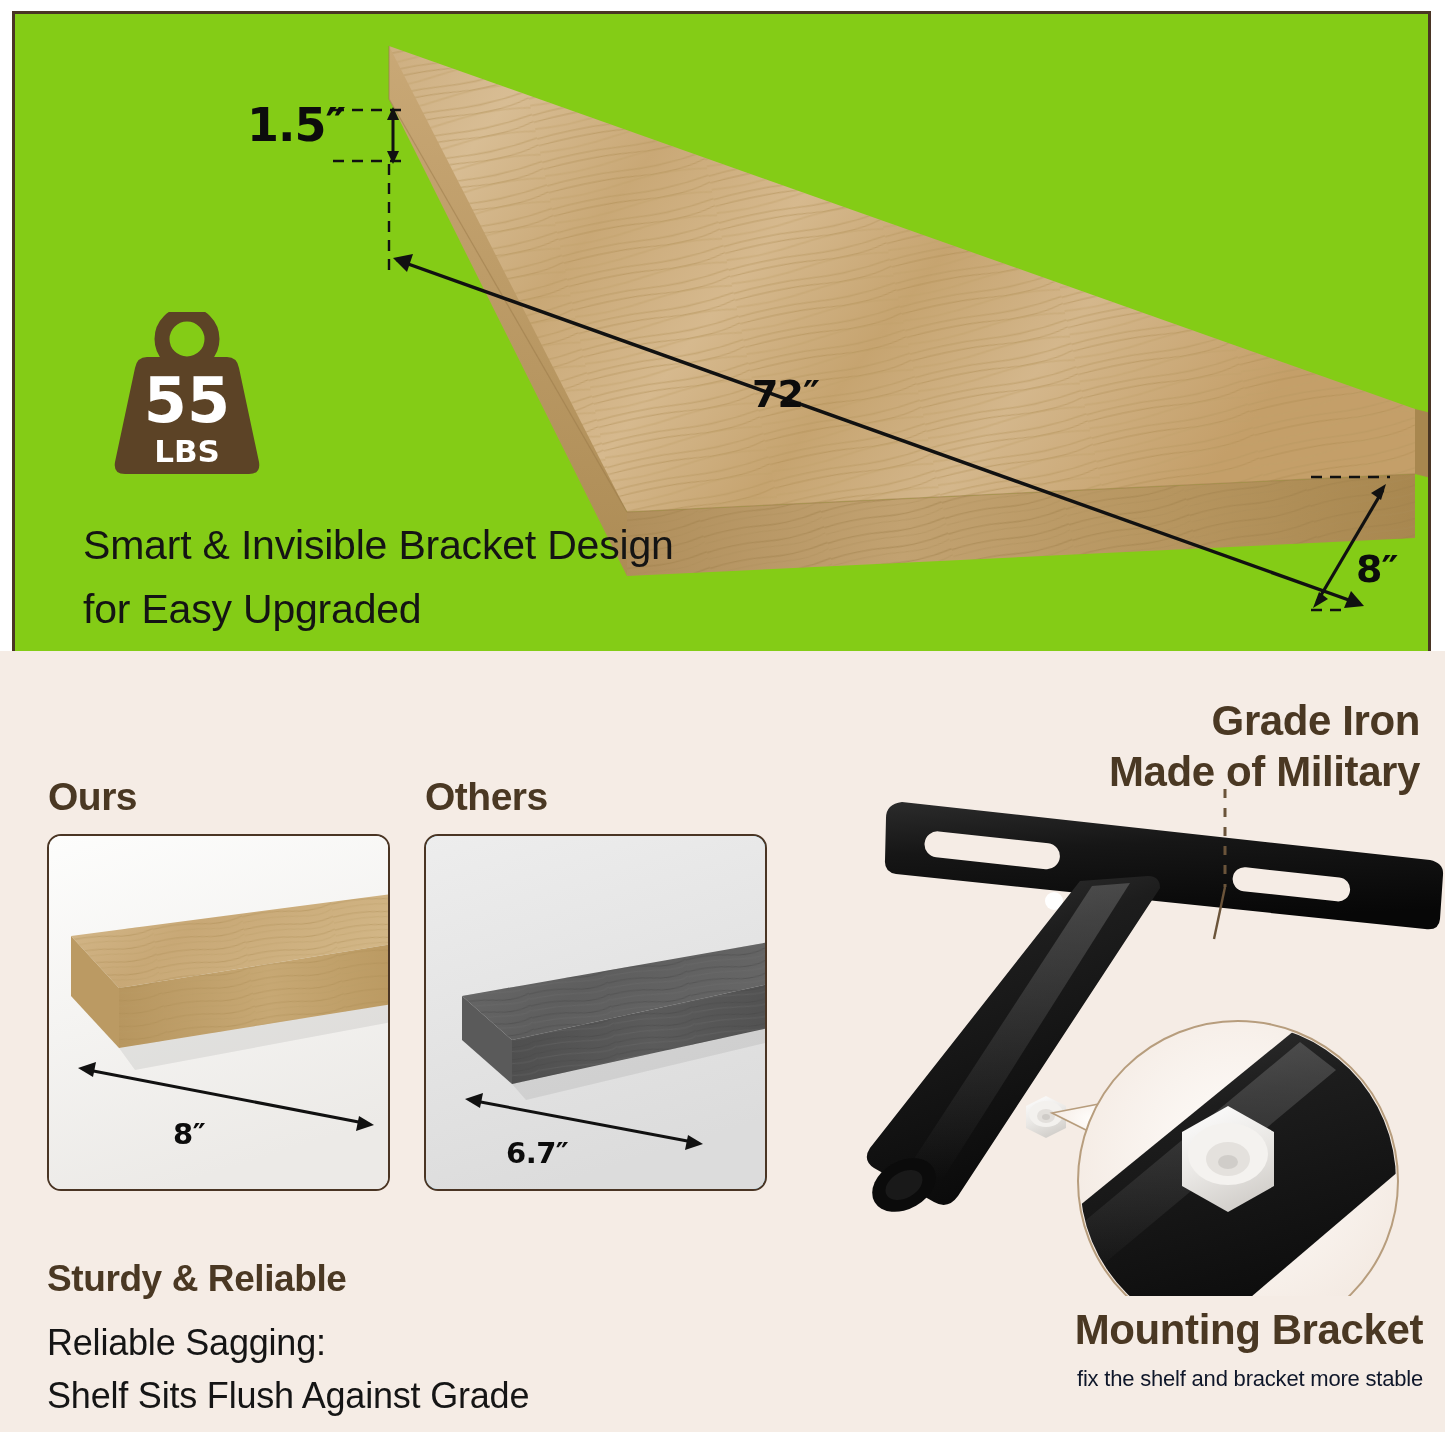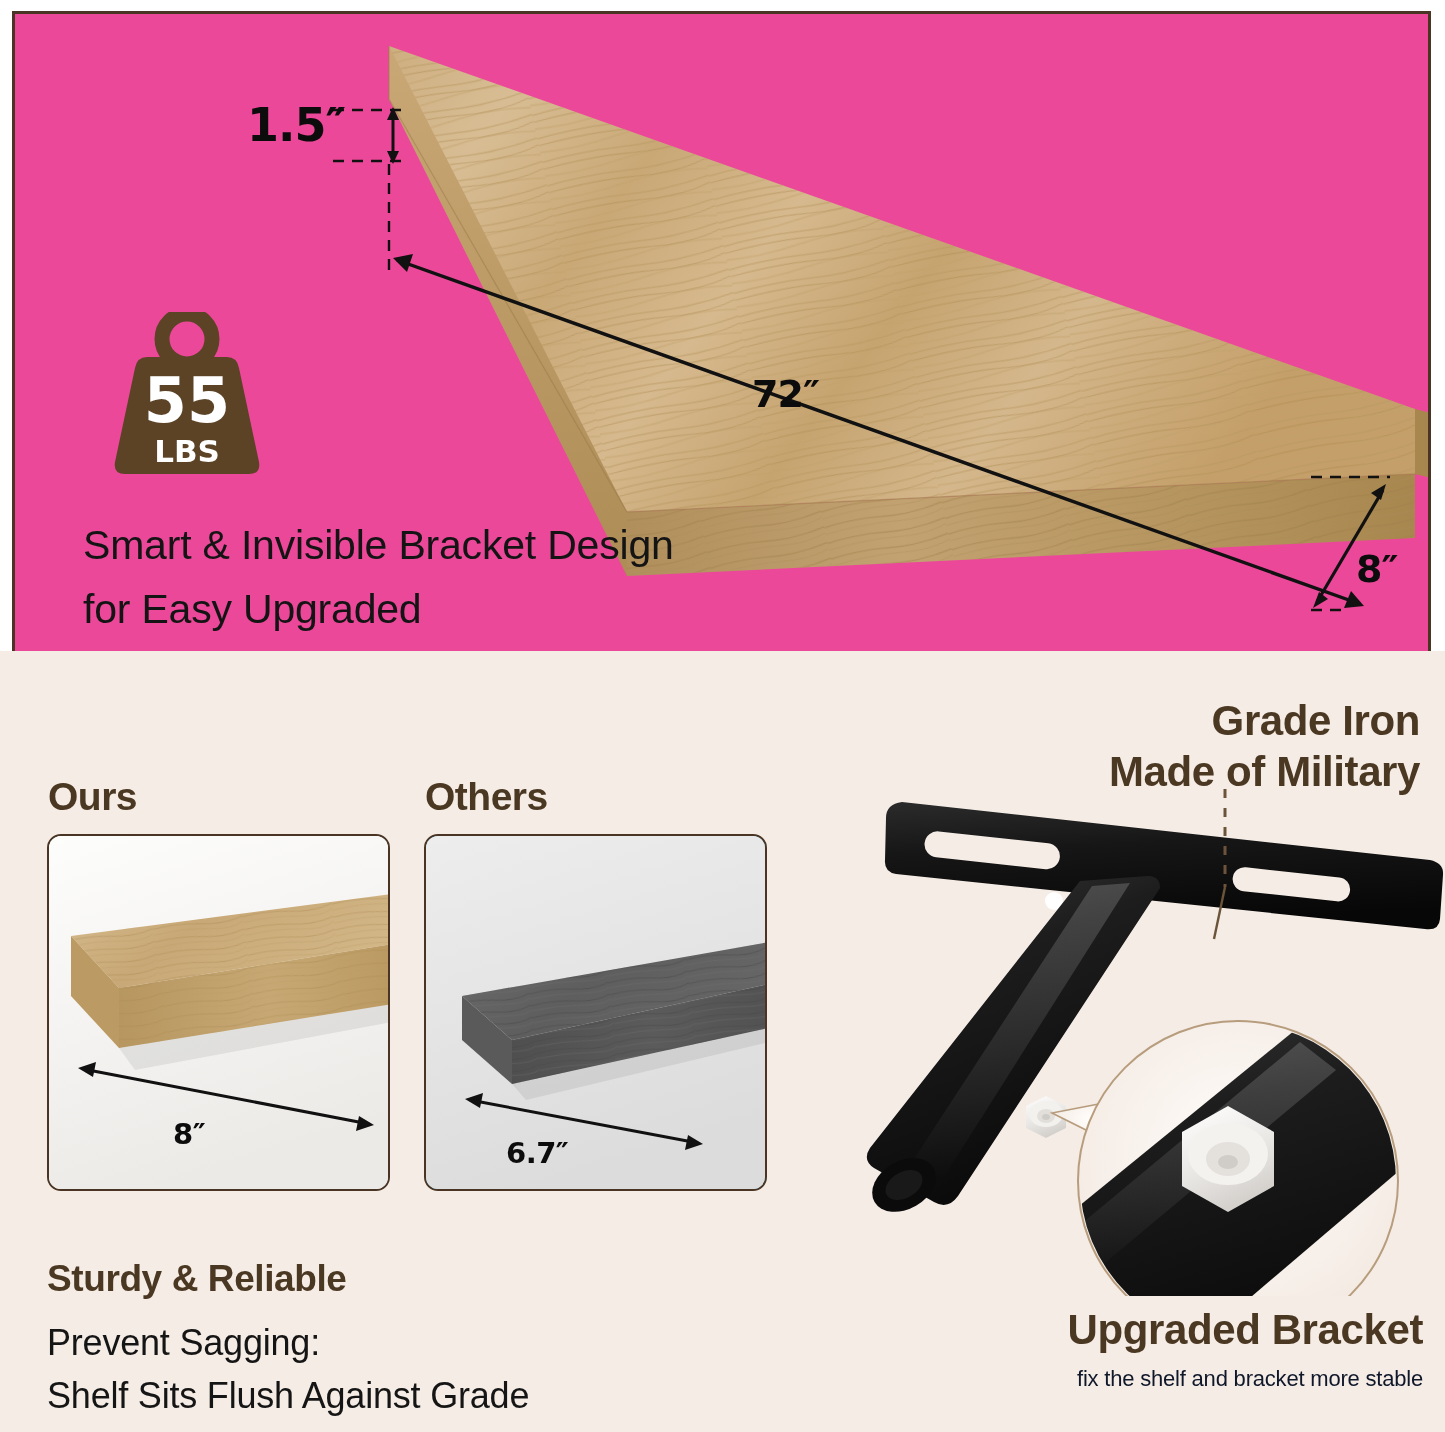--- a/index.html
+++ b/index.html
@@ -15,21 +15,21 @@
     position: relative;
   }
 
   
   .top-panel {
     position: absolute;
     left: 12px;
     top: 11px;
     width: 1419px;
     height: 796px;
-    background: #ec4899;
+    background: #84cc16;
     border: 3px solid #4a3524;
     box-sizing: border-box;
     overflow: hidden;
   }
 
   
   .shelf3d {
     position: absolute;
     left: 330px;
     top: -10px;
@@ -403,18 +403,18 @@
       <line x1="368" y1="-66" x2="368" y2="-8" stroke="#6b543a" stroke-width="3" stroke-dasharray="9,9"></line>
     </svg>
   </div>
 
   <svg style="position:absolute;left:0;top:0;pointer-events:none;" width="1445" height="781">
     <line x1="1225" y1="138" x2="1225" y2="236" stroke="#6b543a" stroke-width="3" stroke-dasharray="9,10"></line>
     <line x1="1225" y1="236" x2="1214" y2="288" stroke="#6b543a" stroke-width="2.4"></line>
   </svg>
 
   <div style="position:absolute;left:47px;top:607px;font-size:37px;font-weight:bold;color:#4a3823;letter-spacing:-0.4px;">Sturdy &amp; Reliable</div>
-  <div style="position:absolute;left:47px;top:671px;font-size:36px;color:#151515;letter-spacing:-0.2px;">Prevent Sagging:</div>
+  <div style="position:absolute;left:47px;top:671px;font-size:36px;color:#151515;letter-spacing:-0.2px;">Reliable Sagging:</div>
   <div style="position:absolute;left:47px;top:724px;font-size:36px;color:#151515;letter-spacing:-0.2px;">Shelf Sits Flush Against Grade</div>
 
-  <div style="position:absolute;right:22px;top:655px;font-size:42px;font-weight:bold;color:#4a3823;letter-spacing:-0.4px;">Upgraded Bracket</div>
+  <div style="position:absolute;right:22px;top:655px;font-size:42px;font-weight:bold;color:#4a3823;letter-spacing:-0.4px;">Mounting Bracket</div>
   <div style="position:absolute;right:22px;top:715px;font-size:22px;color:#0f172a;letter-spacing:-0.2px;">fix the shelf and bracket more stable</div>
 </div>
 
 </body></html>

